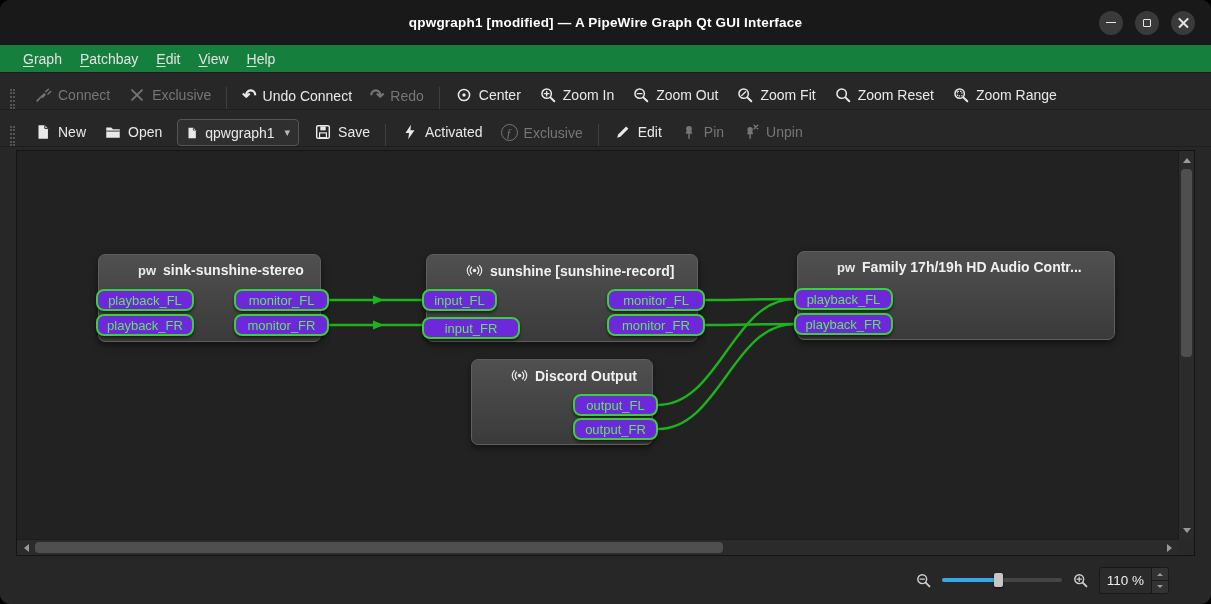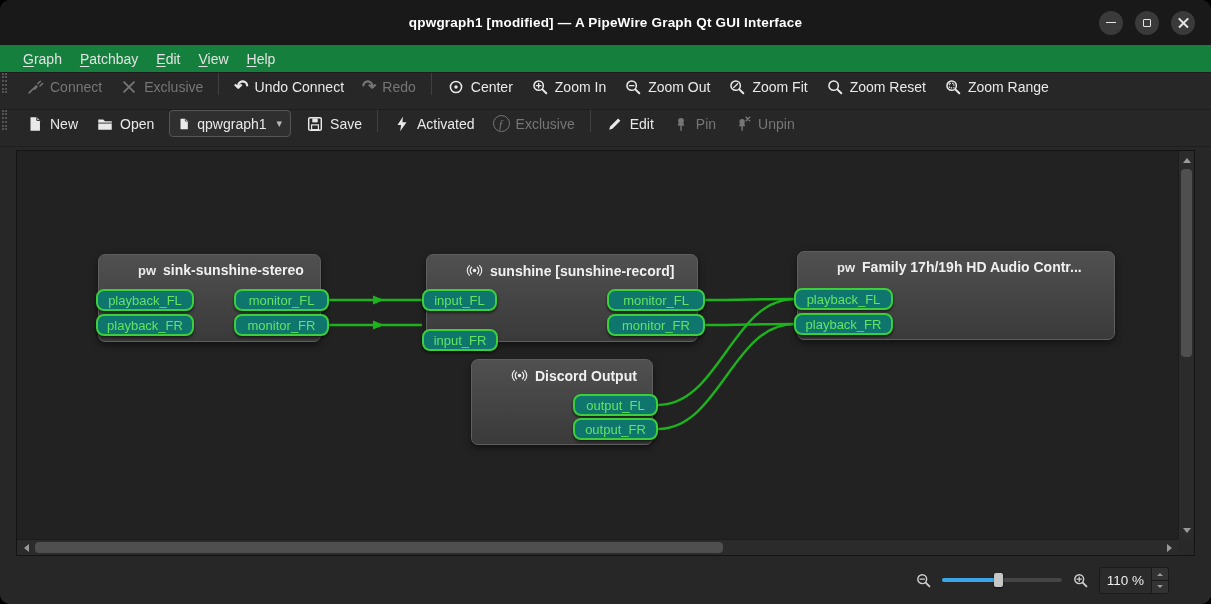--- a/index.html
+++ b/index.html
@@ -17,21 +17,21 @@
   .glyph-close::before,.glyph-close::after { content:""; position:absolute; left:-1px; top:4.7px; width:13px; height:1.6px; background:#e6e6e6; }
   .glyph-close::before { transform:rotate(45deg); }
   .glyph-close::after { transform:rotate(-45deg); }
 
   
   .menubar { height:28px; background:#15803d; border-bottom:1px solid #1e1e1e; display:flex; align-items:center; padding-left:14px; }
   .menu-item { color:#e2e2e2; font-size:14px; padding:3px 9px; border-radius:3px; cursor:pointer; }
   .menu-item .accel { text-decoration:underline; text-underline-offset:2px; }
 
   
-  .toolbar { height:37px; background:#272727; border-bottom:1px solid #1e1e1e; display:flex; align-items:flex-start; padding-left:0; }
+  .toolbar { height:37px; background:#272727; border-bottom:1px solid #1e1e1e; display:flex; align-items:flex-end; padding-left:8px; }
   .tb-handle { width:5px; height:20px; border-left:2px dotted #555; border-right:2px dotted #555; margin:0 10px 0 2px; }
   .tb-sep { width:1px; height:22px; background:#3f3f3f; margin:0 6px; }
   .tb-btn { display:flex; align-items:center; gap:6px; padding:5px 9px; color:#e9e9e9; font-size:14px; border-radius:4px; cursor:pointer; white-space:nowrap; }
   .tb-btn.disabled { color:#767676; cursor:default; }
   .icon { display:inline-flex; align-items:center; justify-content:center; }
   .icon svg { display:block; }
   .uni-icon { font-size:17px; line-height:1; font-weight:bold; }
   .exclusive-glyph { width:17px; height:17px; border:1.6px solid currentColor; border-radius:50%; display:inline-flex; align-items:center; justify-content:center; font-style:italic; font-family:"Liberation Serif", serif; font-size:12px; line-height:1; }
   .combo { display:flex; align-items:center; gap:6px; height:27px; background:#2f2f2f; border:1px solid #555; border-radius:4px; padding:0 8px 0 7px; margin:0 6px; color:#e9e9e9; font-size:14px; cursor:pointer; }
   .combo-arrow { color:#b9b9b9; font-size:11px; margin-left:4px; }
@@ -47,21 +47,21 @@
   .tri-down  { width:0;height:0;border:4px solid transparent;border-top:5px solid #9a9a9a;margin-top:2px; }
   .tri-left  { width:0;height:0;border:4px solid transparent;border-right:5px solid #9a9a9a;margin-right:2px; }
   .tri-right { width:0;height:0;border:4px solid transparent;border-left:5px solid #9a9a9a;margin-left:2px; }
   .vthumb { position:absolute; left:2px; right:2px; top:18px; height:188px; background:#4f4f4f; border-radius:4px; cursor:pointer; }
   .hthumb { position:absolute; top:2px; bottom:2px; left:18px; width:688px; background:#4f4f4f; border-radius:4px; cursor:pointer; }
 
   
   .node { position:absolute; background:linear-gradient(#505050,#3a3a3a); border:1px solid #5e5e5e; border-radius:7px; box-shadow:0 3px 7px rgba(0,0,0,.5); }
   .node-header { display:flex; align-items:center; gap:7px; padding:7px 11px 0 11px; color:#f0f0f0; font-weight:bold; font-size:14px; white-space:nowrap; overflow:hidden;margin-left:28px; }
   .node-icon { color:#eaeaea; font-weight:700; font-size:13px; line-height:1; }
-  .port { position:absolute; height:22px; background:#0f766e; border:2px solid var(--color-port,#3bcf3b); border-radius:8px; color:#62e462; font-size:13px; display:flex; align-items:center; justify-content:center; padding:0 6px; box-shadow:0 2px 3px rgba(0,0,0,.55); cursor:pointer; white-space:nowrap; }
+  .port { position:absolute; height:22px; background:#6d28d9; border:2px solid var(--color-port,#3bcf3b); border-radius:8px; color:#62e462; font-size:13px; display:flex; align-items:center; justify-content:center; padding:0 6px; box-shadow:0 2px 3px rgba(0,0,0,.55); cursor:pointer; white-space:nowrap; }
   .wires { position:absolute; left:0; top:0; pointer-events:none; }
   .wire { fill:none; stroke:var(--color-connection,#1db31d); stroke-width:2.4px; }
   .wire-arrow { fill:var(--color-connection,#1db31d); }
 
   
   .statusbar { position:absolute; left:0; top:556px; width:100%; height:48px; background:#272727; display:flex; align-items:center; justify-content:flex-end; padding-right:42px; gap:10px; }
   .status-icon { color:#cfcfcf; }
   .zoom-slider { position:relative; width:120px; height:18px; cursor:pointer; }
   .slider-track { position:absolute; left:0; right:0; top:7px; height:4px; background:#454545; border-radius:2px; }
   .slider-fill { position:absolute; left:0; top:0; bottom:0; width:55px; background:var(--color-slider,#3aa7e8); border-radius:2px; }
@@ -330,21 +330,21 @@
             <svg width="17" height="17" viewBox="0 0 20 20">
                 <circle cx="10" cy="10" r="2.1" fill="#eaeaea"></circle>
                 <path d="M6.6 6.2 a5.2 5.2 0 0 0 0 7.6 M13.4 6.2 a5.2 5.2 0 0 1 0 7.6" stroke="#eaeaea" stroke-width="1.5" fill="none" stroke-linecap="round"></path>
                 <path d="M4 4.2 a8 8 0 0 0 0 11.6 M16 4.2 a8 8 0 0 1 0 11.6" stroke="#eaeaea" stroke-width="1.4" fill="none" stroke-linecap="round"></path>
               </svg>
           </span>
           <span>sunshine [sunshine-record]</span>
         </div>
       </div>
       <div class="port" style="left:405px;top:138px;width:75px">input_FL</div>
-      <div class="port" style="left:405px;top:178px;width:76px">input_FR</div>
+      <div class="port" style="left:405px;top:166px;width:98px">input_FR</div>
       <div class="port" style="left:590px;top:138px;width:98px">monitor_FL</div>
       <div class="port" style="left:590px;top:163px;width:98px">monitor_FR</div>
 
       <div class="node" style="left:780px;top:100px;width:318px;height:89px">
         <div class="node-header">
           <span class="node-icon">pw</span>
           <span>Family 17h/19h HD Audio Contr...</span>
         </div>
       </div>
       <div class="port" style="left:777px;top:137px;width:99px">playback_FL</div>

